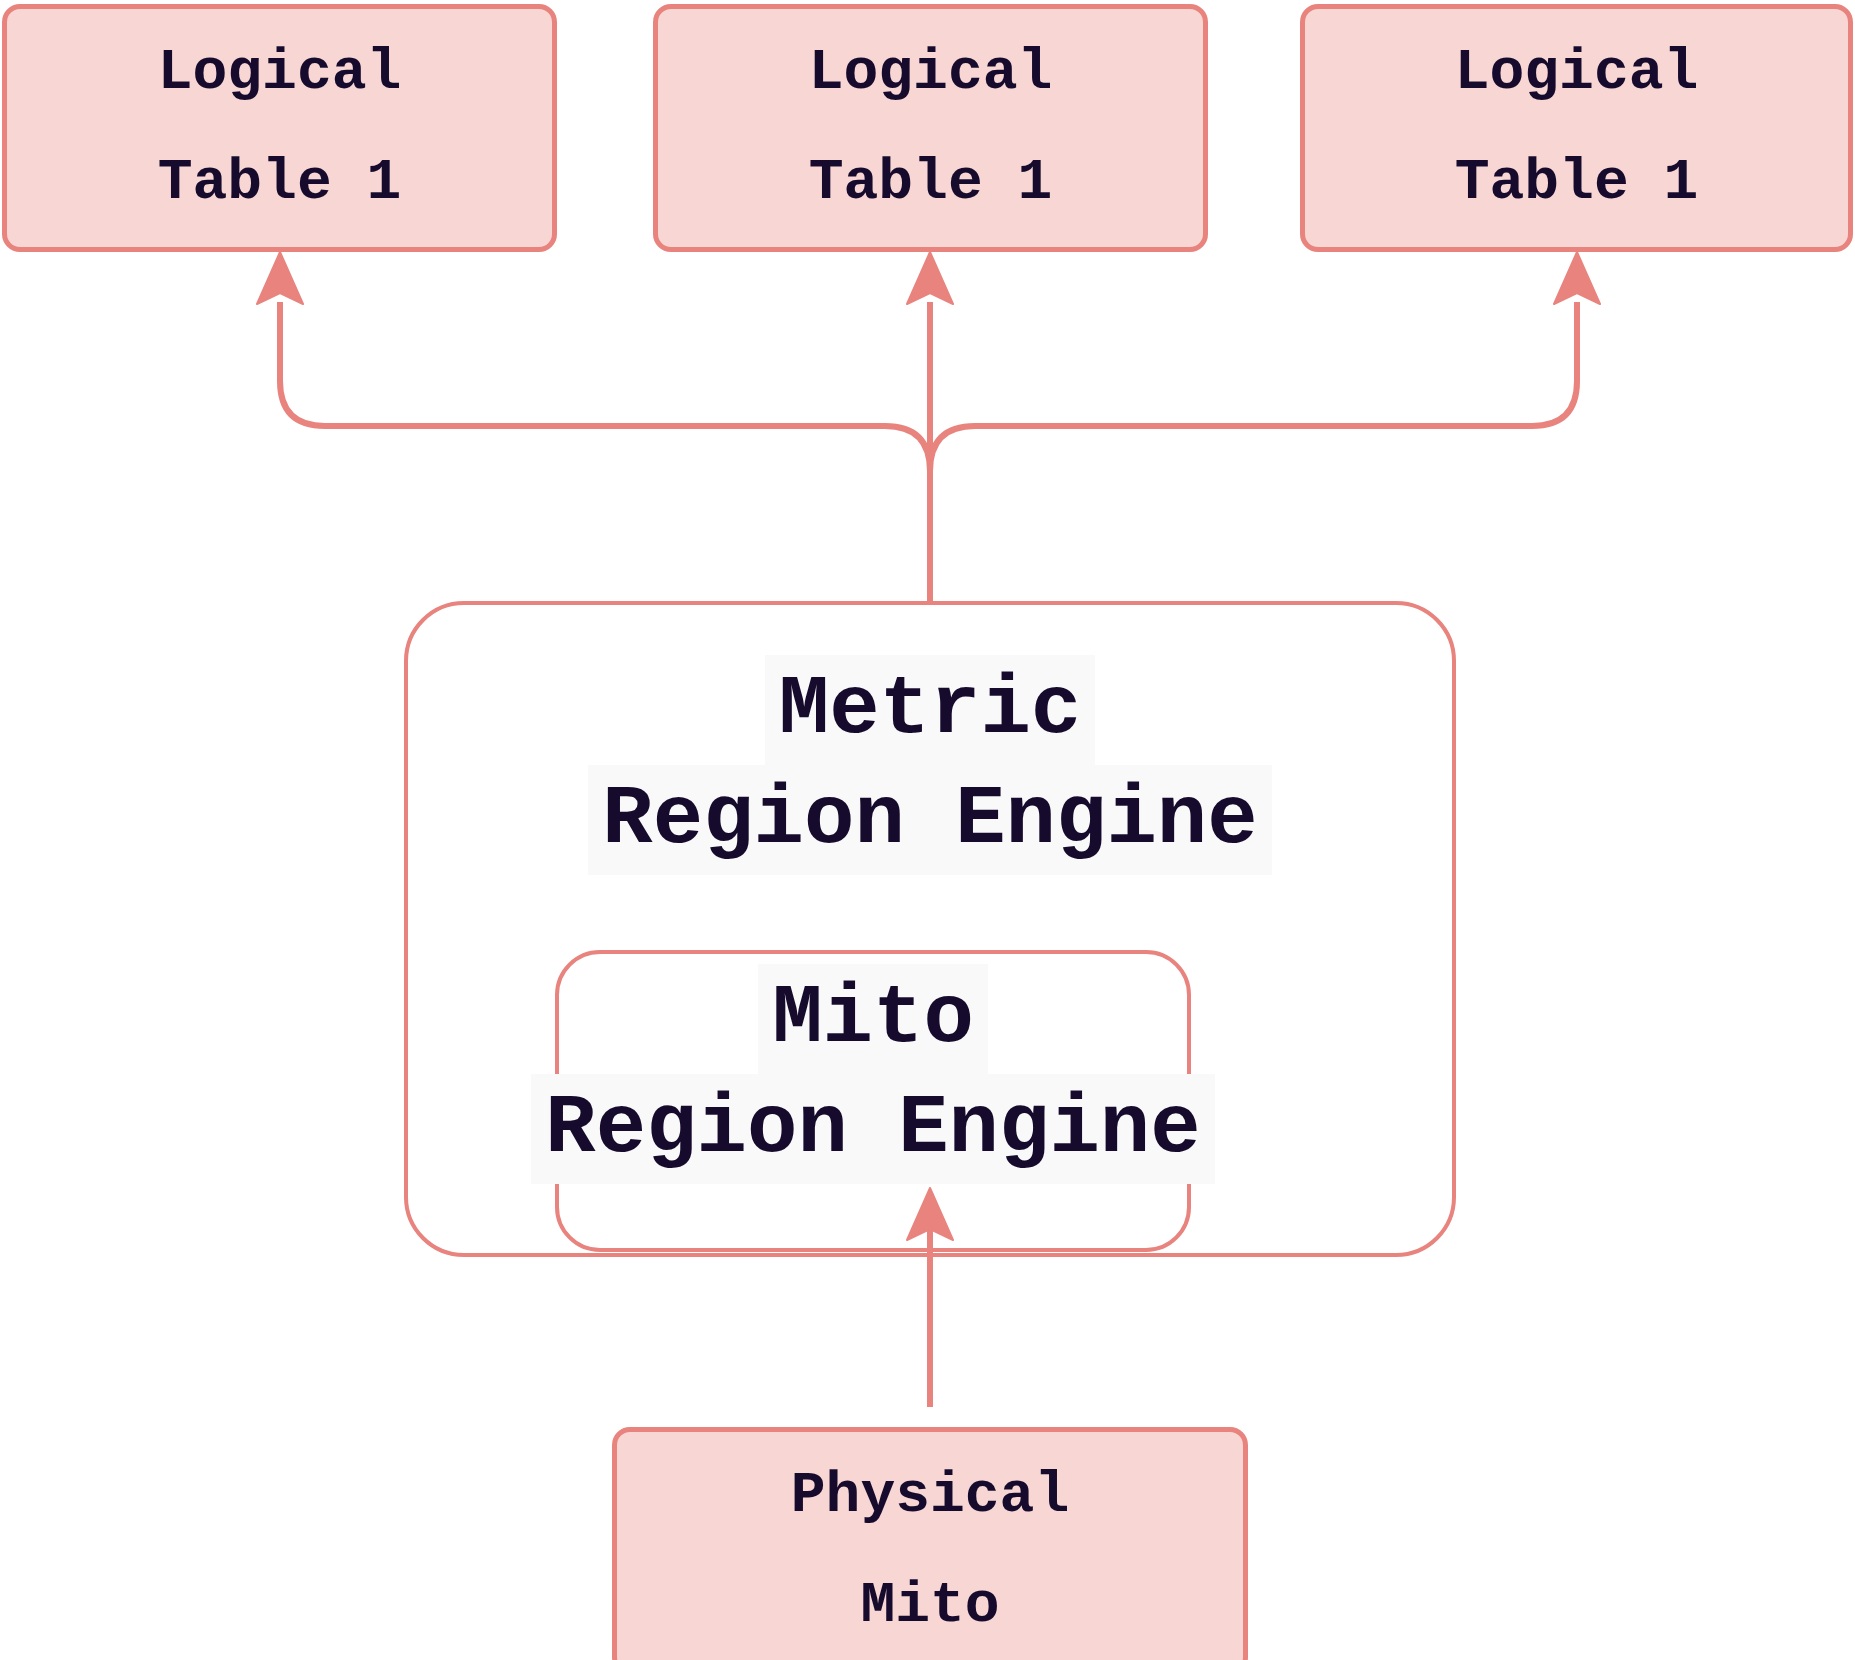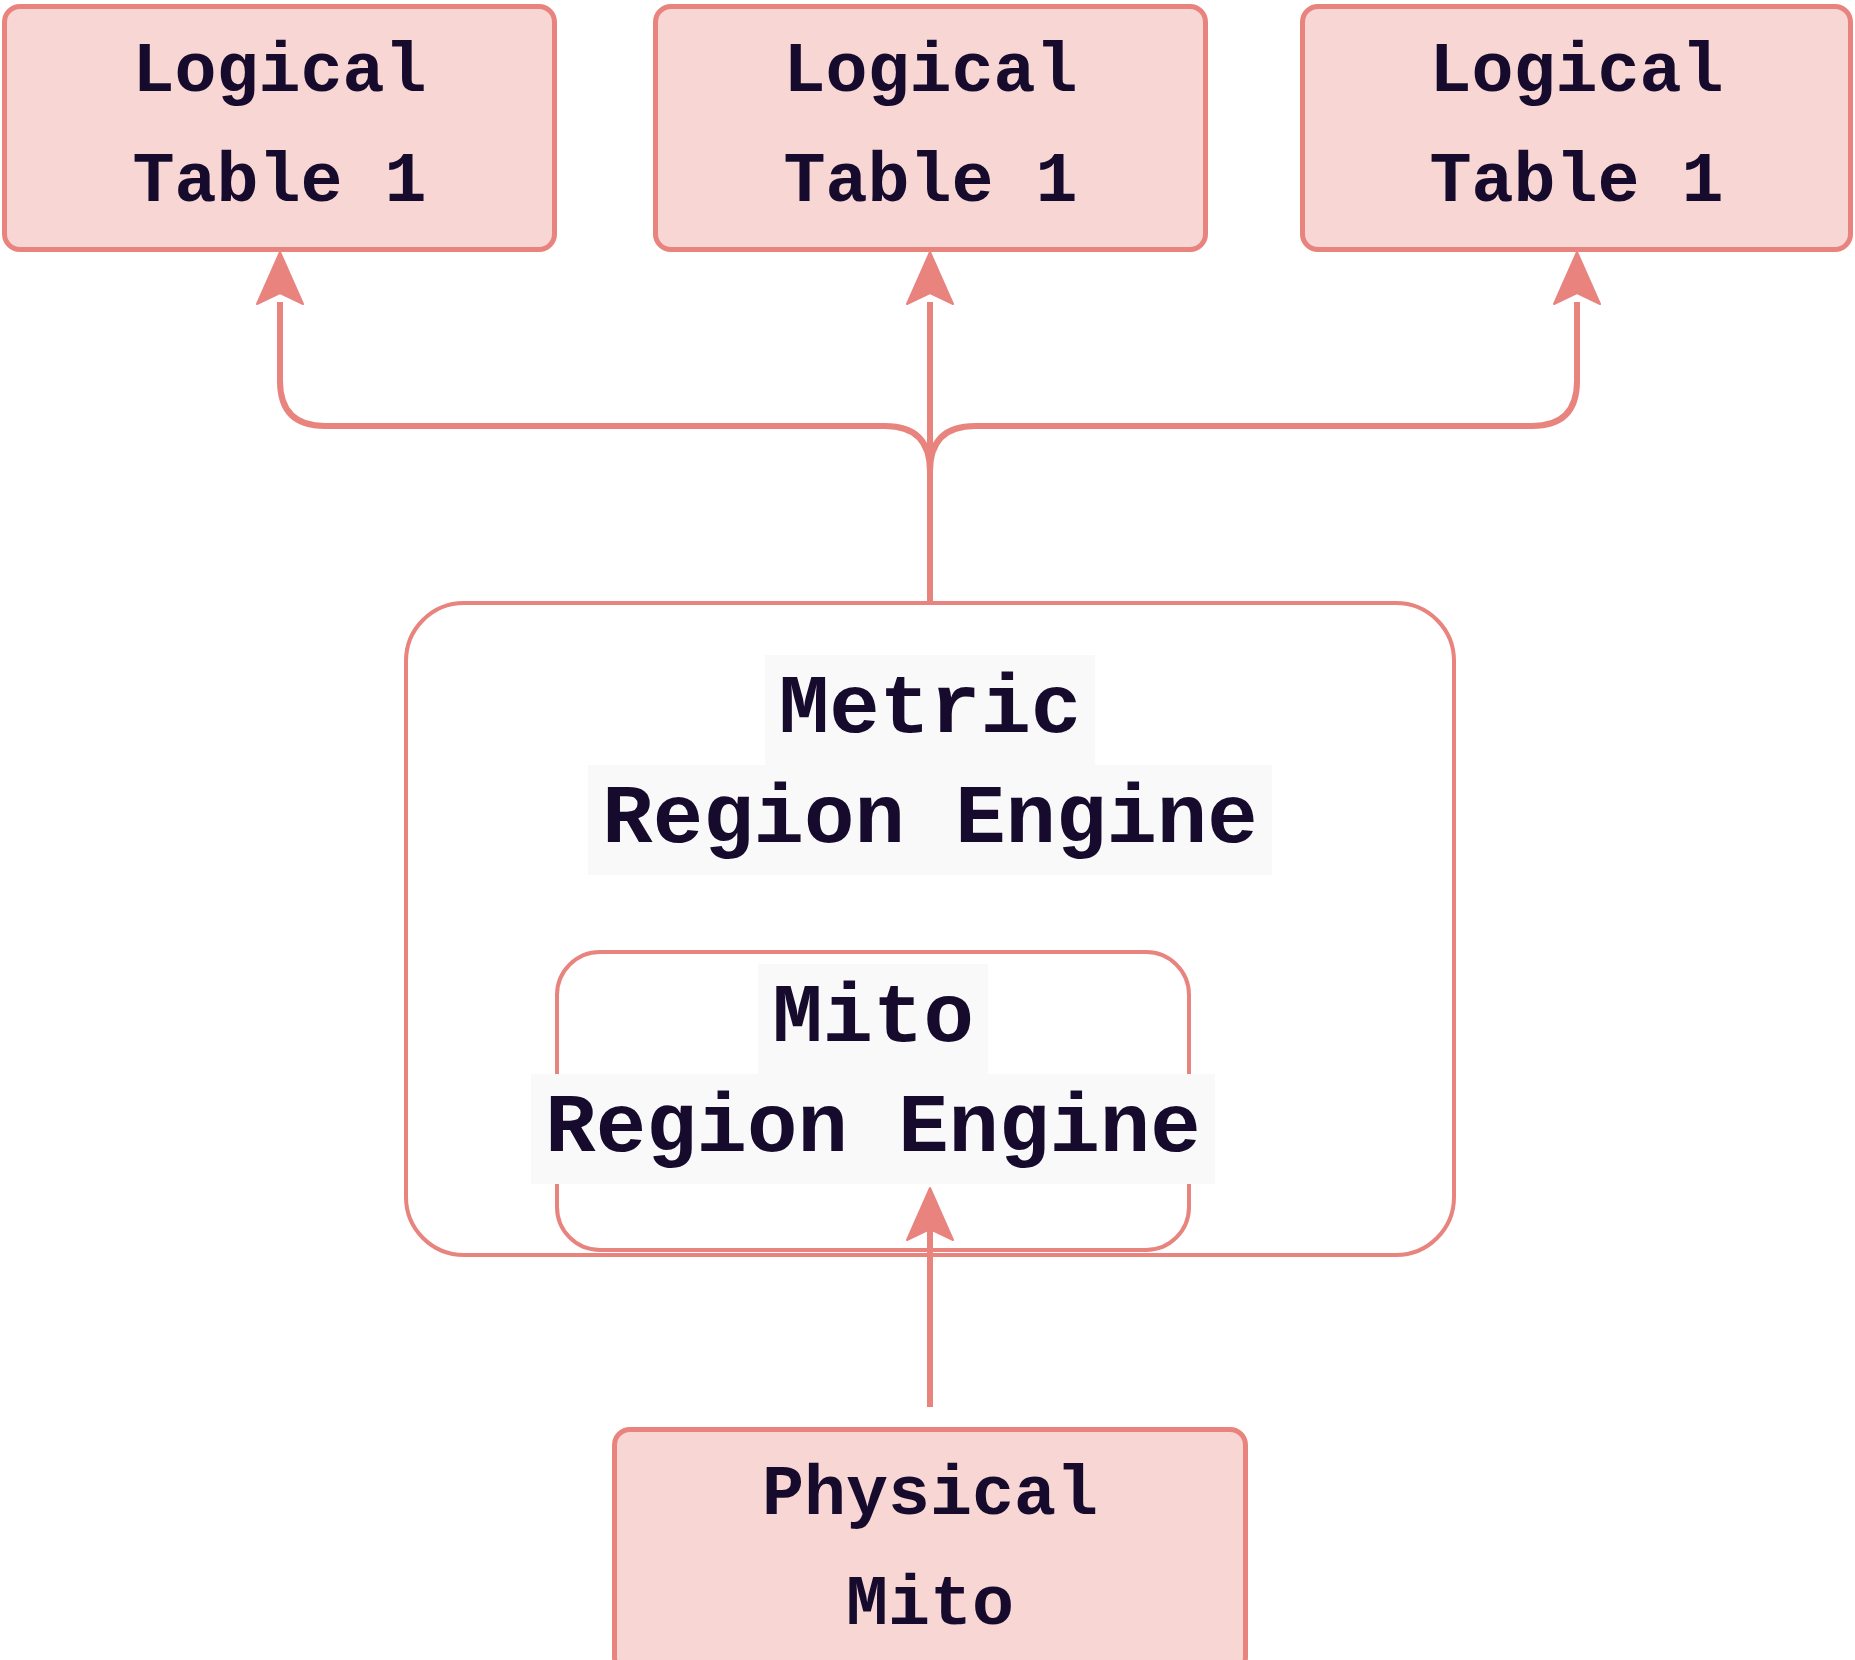--- a/index.html
+++ b/index.html
@@ -24,21 +24,21 @@
   }
   .node {
     position: absolute;
     background: var(--node-fill);
     border: 5px solid var(--accent);
     border-radius: 18px;
     display: flex;
     flex-direction: column;
     align-items: center;
     justify-content: center;
-    font-size: 70px;
+    font-size: 58px;
     line-height: 110px;
     text-align: center;
     white-space: nowrap;
   }
   .cluster {
     position: absolute;
     background: var(--container-fill);
     border: 4px solid var(--accent);
   }
   .cluster-metric {

